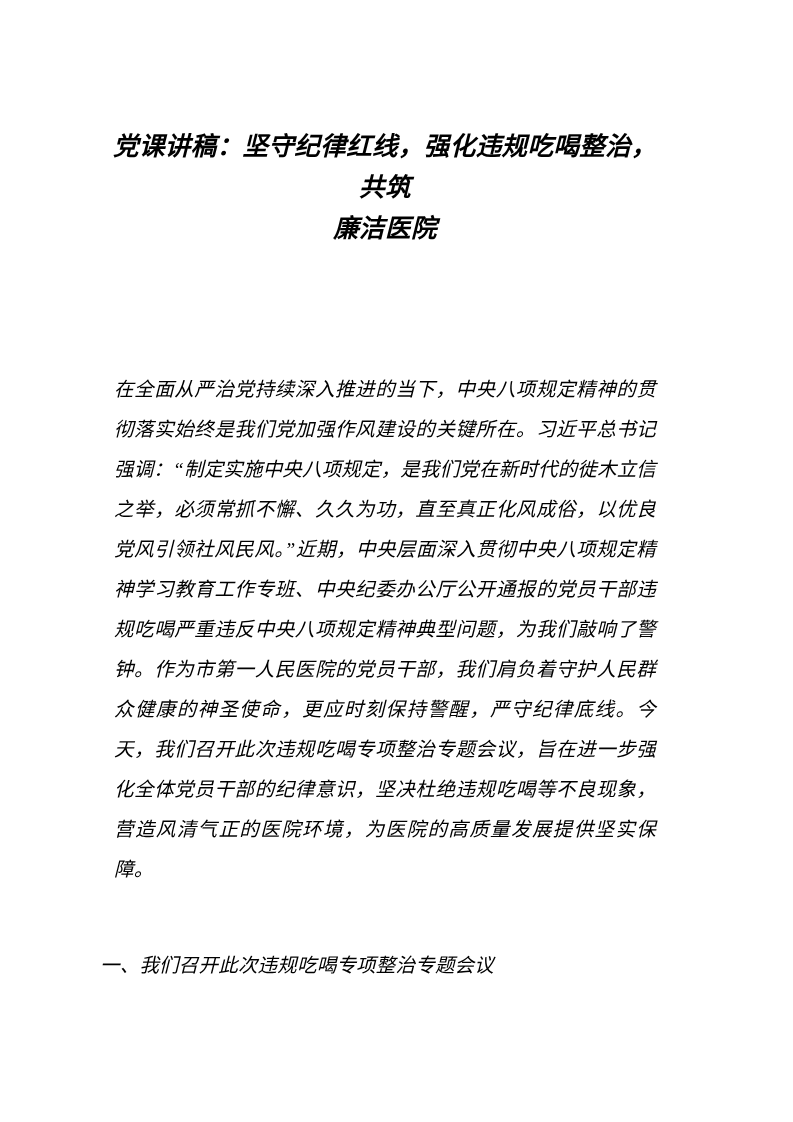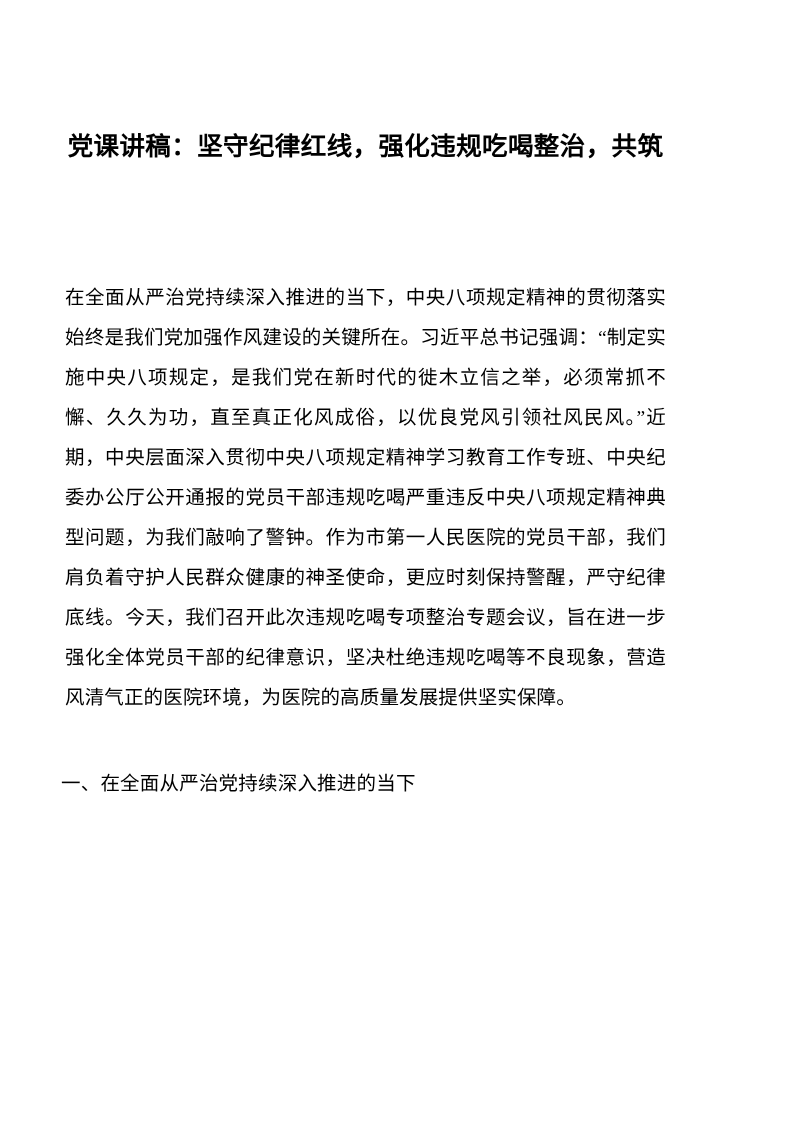--- a/index.html
+++ b/index.html
@@ -16,21 +16,22 @@
     font-family: "Liberation Serif", "DejaVu Serif", serif;
     color: #000000;
     -webkit-font-smoothing: antialiased;
   }
 
   .page {
     box-sizing: border-box;
     width: 781px;
     height: 1122px;
     background: #ffffff;
-    padding: 126px 111px 0 61px;
+    padding: 126px 111px 0 100px;
+    font-style: italic;
   }
 
   .doc-title {
     font-size: 25.5px;
     font-weight: bold;
     line-height: 41px;
     text-align: center;
     letter-spacing: 0.4px;
     margin: 0;
     padding: 0 6px;
@@ -45,21 +46,21 @@
     margin: 0;
     letter-spacing: 0.2px;
   }
 
   .spacer-para { height: 41px; }
 
   .body-para {
     font-size: 19.5px;
     font-weight: normal;
     line-height: 40px;
-    margin: 4px;
+    margin: 14px;
     text-align: justify;
     text-justify: inter-character;
     letter-spacing: 0.15px;
   }
 
   .spacer-section { height: 42px; }
 
   .section-heading {
     font-size: 19.5px;
     font-weight: normal;
@@ -68,26 +69,27 @@
     letter-spacing: 0.2px;
   }
 </style>
 </head>
 <body style="color: rgb(0, 0, 0);">
 
 <div class="page" style="background: rgb(255, 255, 255);">
 
   <h1 class="doc-title">
     <span style="display: block;">党课讲稿：坚守纪律红线，强化违规吃喝整治，共筑</span>
+    <span style="display: block;">廉洁医院</span>
   </h1>
 
   <div class="spacer-title-body"></div>
 
 
   <div class="spacer-para"></div>
 
   <p class="body-para">在全面从严治党持续深入推进的当下，中央八项规定精神的贯彻落实始终是我们党加强作风建设的关键所在。习近平总书记强调：“制定实施中央八项规定，是我们党在新时代的徙木立信之举，必须常抓不懈、久久为功，直至真正化风成俗，以优良党风引领社风民风。”近期，中央层面深入贯彻中央八项规定精神学习教育工作专班、中央纪委办公厅公开通报的党员干部违规吃喝严重违反中央八项规定精神典型问题，为我们敲响了警钟。作为市第一人民医院的党员干部，我们肩负着守护人民群众健康的神圣使命，更应时刻保持警醒，严守纪律底线。今天，我们召开此次违规吃喝专项整治专题会议，旨在进一步强化全体党员干部的纪律意识，坚决杜绝违规吃喝等不良现象，营造风清气正的医院环境，为医院的高质量发展提供坚实保障。</p>
 
   <div class="spacer-section"></div>
 
-  <h2 class="section-heading">一、在全面从严治党持续深入推进的当下</h2>
+  <h2 class="section-heading">一、我们召开此次违规吃喝专项整治专题会议</h2>
 
 </div>
 
 </body></html>

